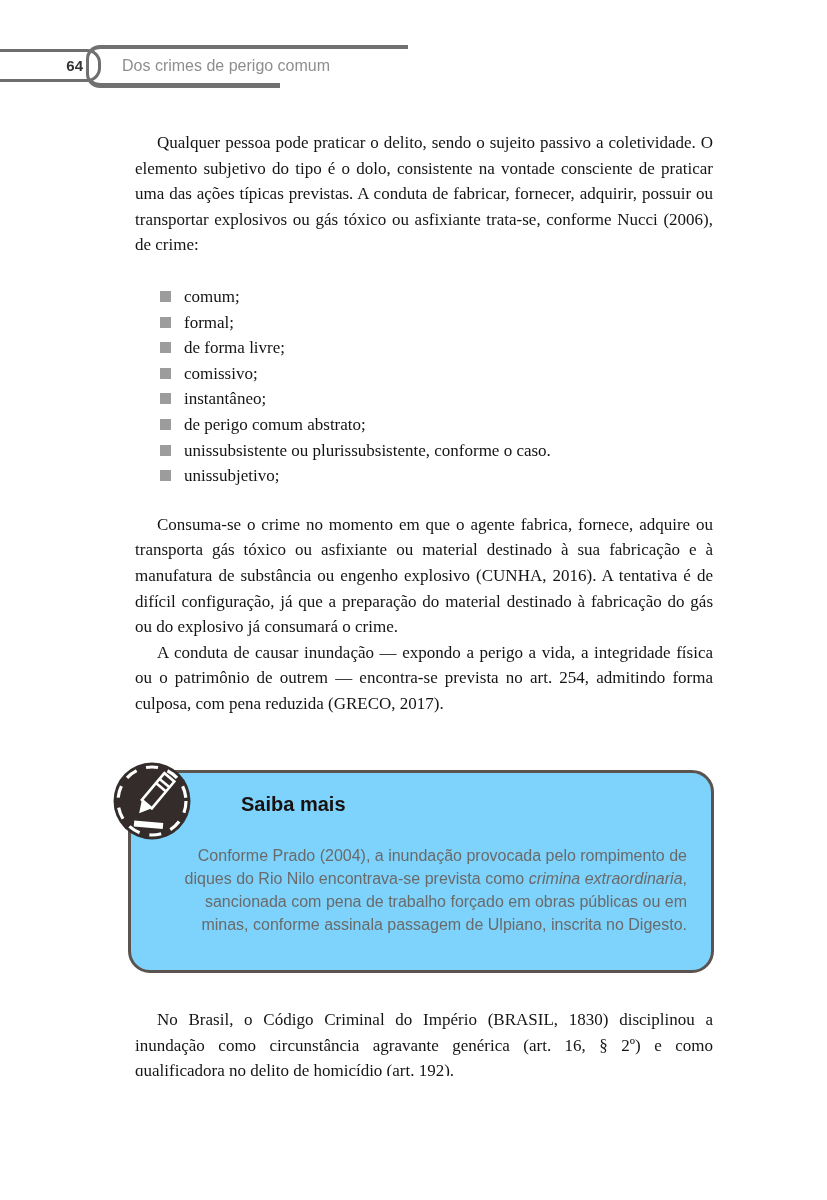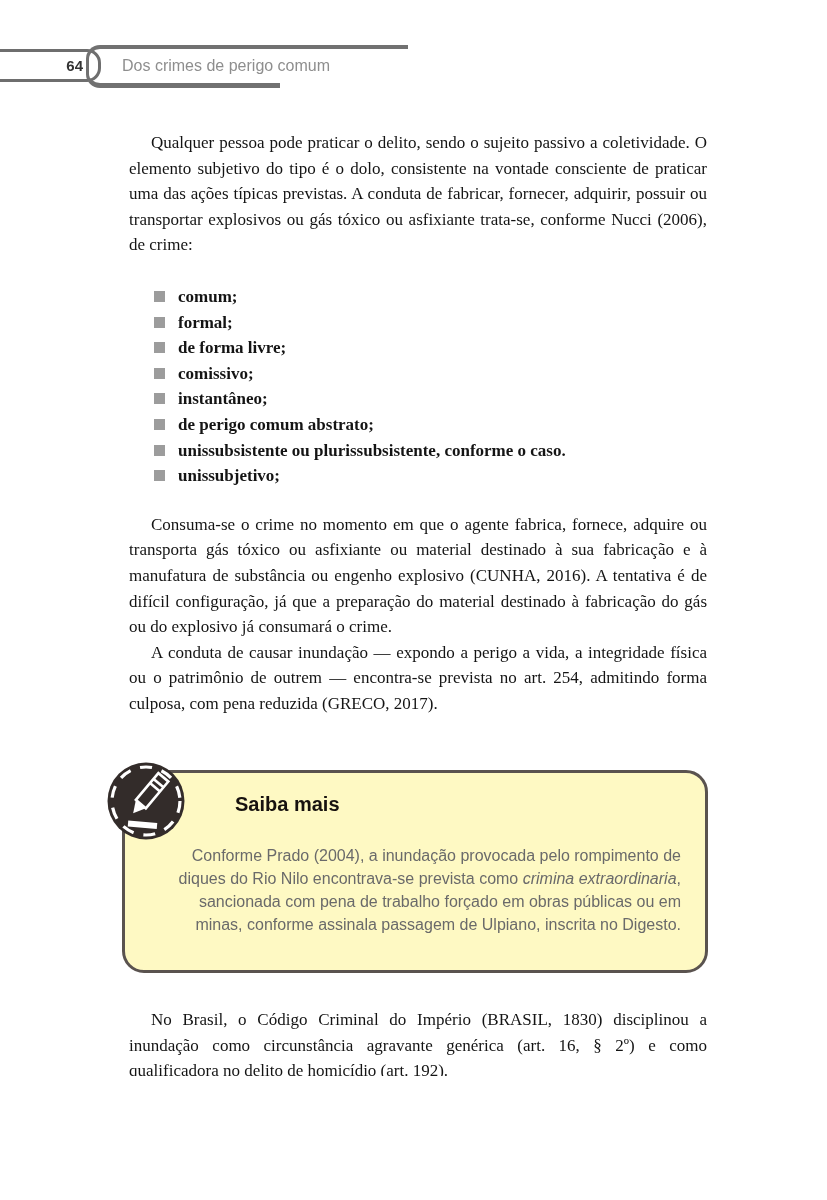--- a/index.html
+++ b/index.html
@@ -13,32 +13,32 @@
         color:#333;text-align:right;line-height:27px;padding-right:15px;box-sizing:content-box;}
   .chapter-tab{position:absolute;left:86px;top:45px;width:191px;height:34px;
         border-top:4px solid #717171;border-left:3px solid #717171;border-bottom:5px solid #717171;
         border-top-left-radius:14px;border-bottom-left-radius:14px;
         display:flex;align-items:center;}
   .chapter-tab span{font-family:"Liberation Sans", sans-serif;font-size:16px;color:#8e8e8e;
         padding-left:33px;white-space:nowrap;}
   .tab-topline-ext{position:absolute;left:277px;top:45px;width:131px;height:4px;background:#717171;}
 
   
-  .content{position:absolute;left:129px;top:130px;width:578px;color:#141414;
+  .content{position:absolute;left:135px;top:130px;width:578px;color:#141414;
         font-size:17px;line-height:25.6px;text-align:justify;}
   .para{margin:0;text-indent:22px;}
   .para.p1{margin-bottom:0;}
-  .bullet-list{list-style:none;margin:26px 0 23px 0;padding:0 0 0 25px;font-weight:bold;}
+  .bullet-list{list-style:none;margin:26px 0 23px 0;padding:0 0 0 25px;}
   .bullet-item{line-height:25.6px;text-align:left;}
   .sq{display:inline-block;width:11px;height:11px;background:#9c9c9c;margin-right:13px;
         vertical-align:baseline;position:relative;top:0px;}
 
   
   .infobox{position:relative;margin:54px 0 0 -7px;width:532px;min-height:131px;
-        background:#fef9c3;border:3px solid #5a534f;border-radius:22px;
+        background:#7dd3fc;border:3px solid #5a534f;border-radius:22px;
         padding:17px 24px 18px 24px;}
   .infobox-title{font-family:"Liberation Sans", sans-serif;font-weight:bold;font-size:20px;
         color:#17120f;margin:2px 0 0 86px;text-indent:0;text-align:left;}
   .infobox-body{font-family:"Liberation Sans", sans-serif;font-size:16px;line-height:23px;
         color:#6a6a6a;margin-top:26px;text-indent:0;text-align:right;}
   .infobox-body .it{font-style:italic;}
   .infobox-icon{position:absolute;left:-18px;top:-11px;width:78px;height:78px;}
 
   .para.p4{margin-top:34px;}
 </style>

